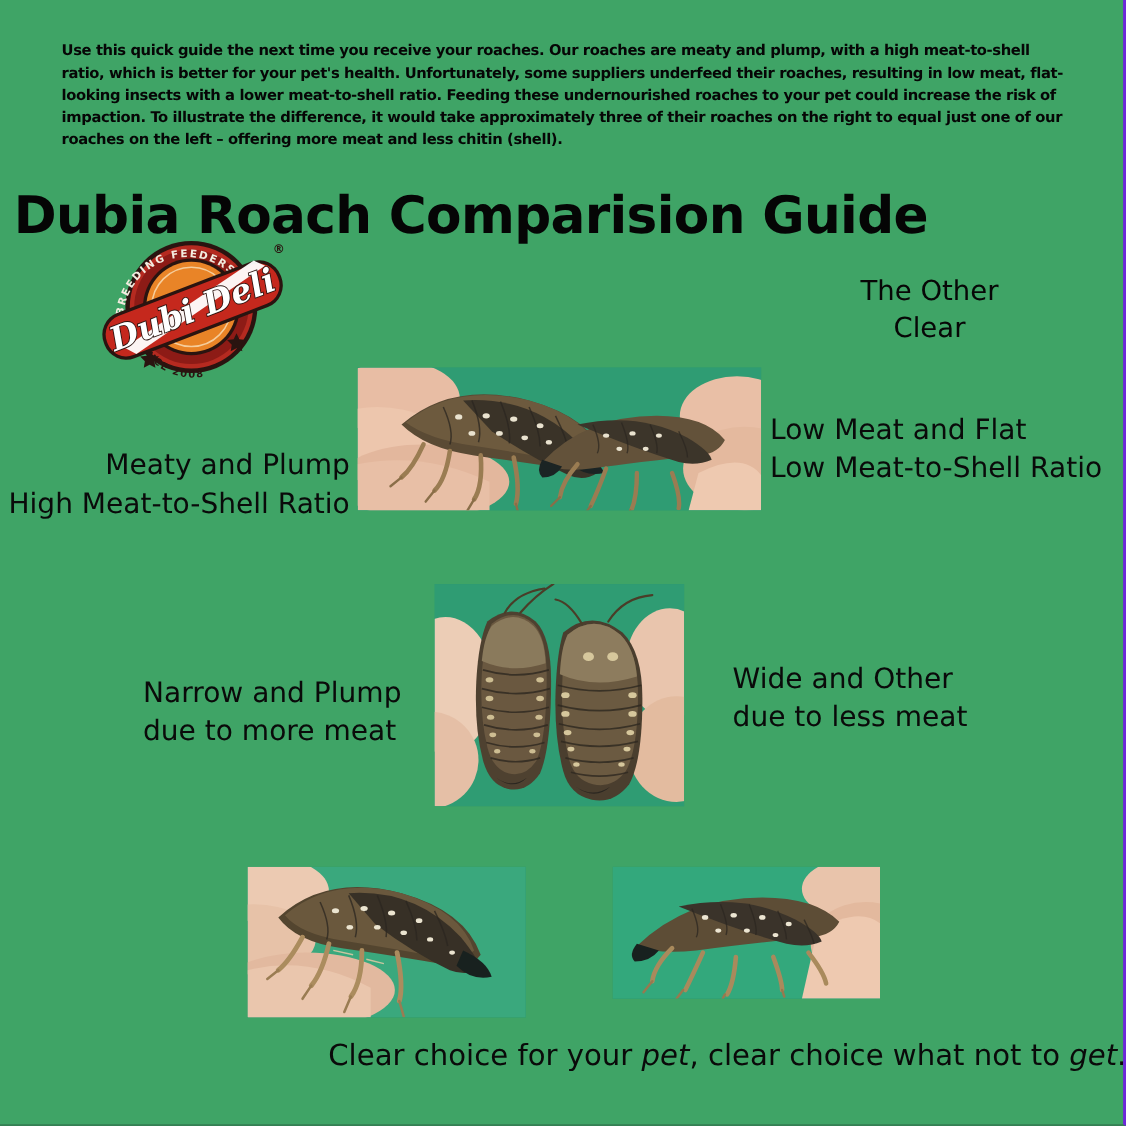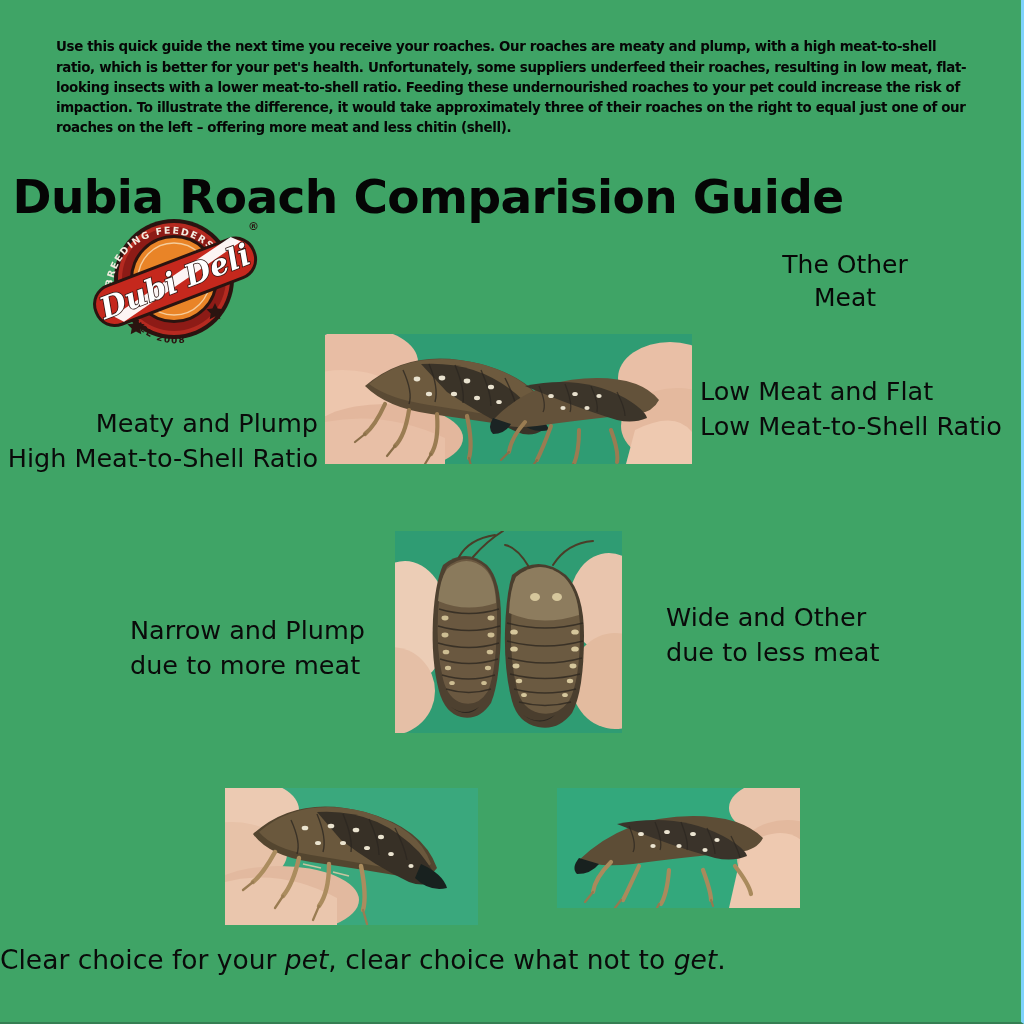--- a/index.html
+++ b/index.html
@@ -10,21 +10,21 @@
   }
   #poster {
     position: relative;
     width: 1024px;
     height: 1024px;
     background: #3fa466;
     overflow: hidden;
     font-family: "DejaVu Sans", sans-serif;
     color: #0a0a0a;
     box-sizing: border-box;
-    border-right: 3px solid #7dd3fc;
+    border-right: 3px solid #6d28d9;
     border-bottom: 2px solid #357f53;
   }
 
   
   #intro {
     position: absolute;
     left: 56px;
     top: 24px;
     width: 912px;
     font-size: 13.4px;
@@ -91,21 +91,21 @@
   }
   .label.right-al { text-align: right; }
   .label.left-al  { text-align: left; }
 
   
   #caption {
     position: absolute;
     left: 0;
     top: 944px;
     width: 1024px;
-    text-align: left;
+    text-align: right;
     font-size: 26.5px;
     color: #0a0a0a;
     font-family: "DejaVu Sans", sans-serif;
   }
   #caption i { font-style: italic; }
 </style>
 </head>
 <body>
 
 <div id="poster" style="background: rgb(63, 164, 102);">
@@ -148,21 +148,21 @@
       </g>
 
       <text x="92" y="84" transform="rotate(-21 92 71)" text-anchor="middle" font-family="DejaVu Serif, serif" font-size="30" font-weight="bold" font-style="italic" fill="#ffffff" stroke="#2a1410" stroke-width="1.6" paint-order="stroke">Dubi Deli</text>
 
       <text x="166" y="22" font-family="DejaVu Sans, sans-serif" font-size="11" font-weight="bold" fill="#2a1410">®</text>
     </svg>
   </div>
 
   <div id="other-guys">
     <div>The Other</div>
-    <div>Meat</div>
+    <div>Clear</div>
   </div>
 
   <div class="label right-al" style="left:0px; top:374px; width:318px;margin-top:32px;">Meaty and Plump
 High Meat-to-Shell Ratio</div>
 
   <div class="photo" style="left:325px; top:334px; width:367px; height:130px;">
     <svg viewBox="0 0 367 130" xmlns="http://www.w3.org/2000/svg">
       <rect width="367" height="130" fill="#2f9c73"></rect>
 
       <ellipse cx="35" cy="28" rx="58" ry="34" fill="#e8bda4"></ellipse>

